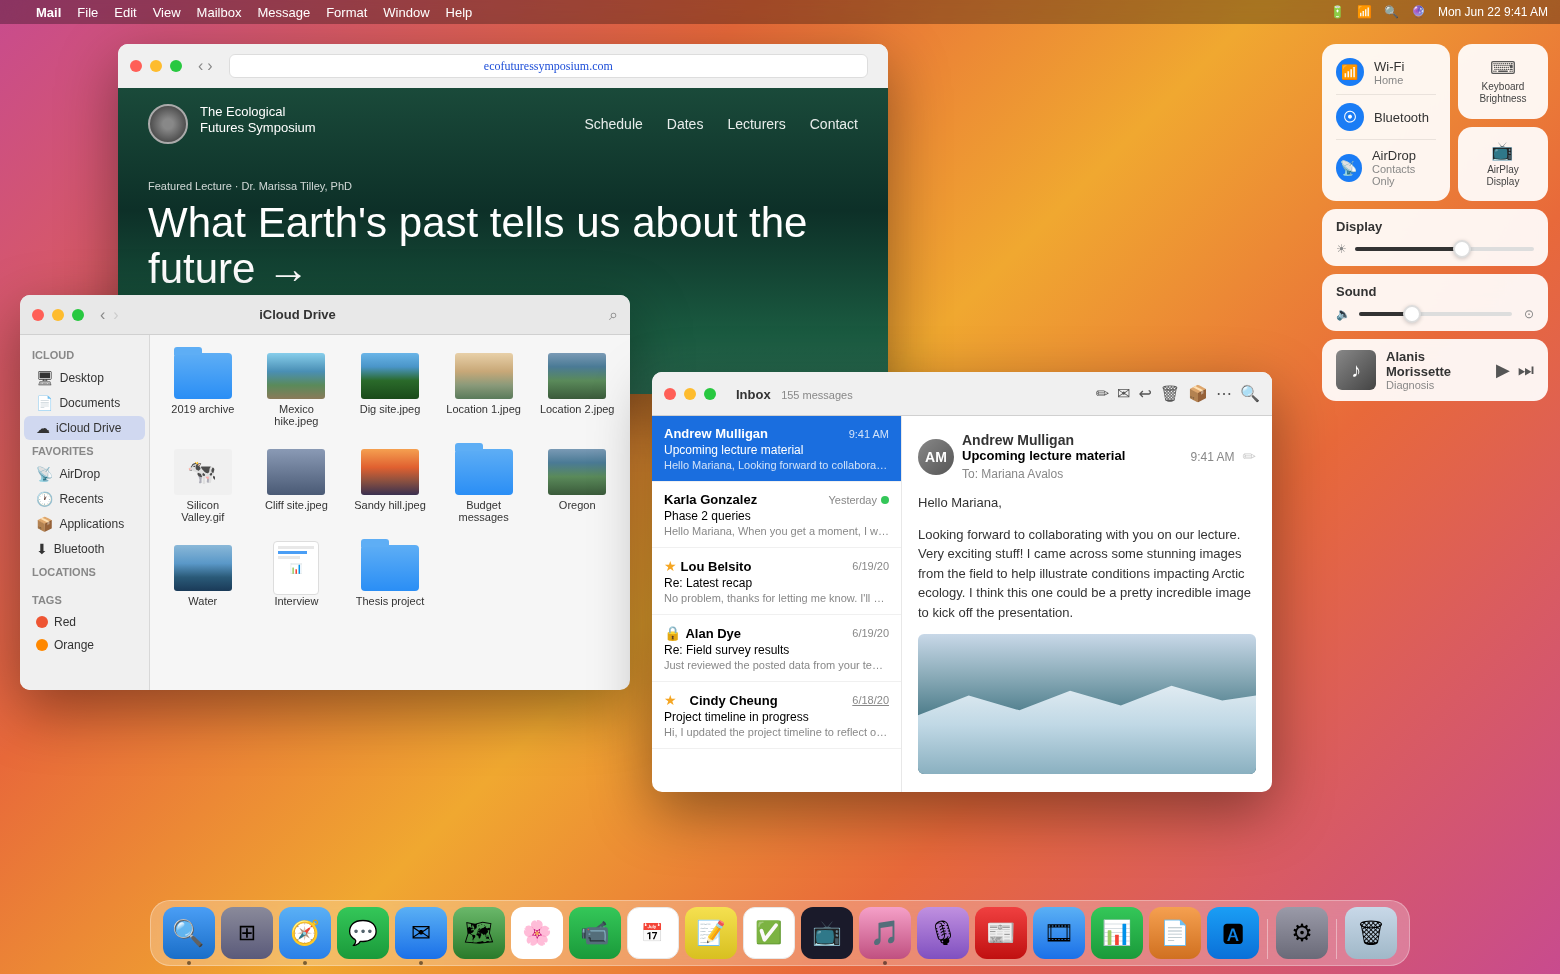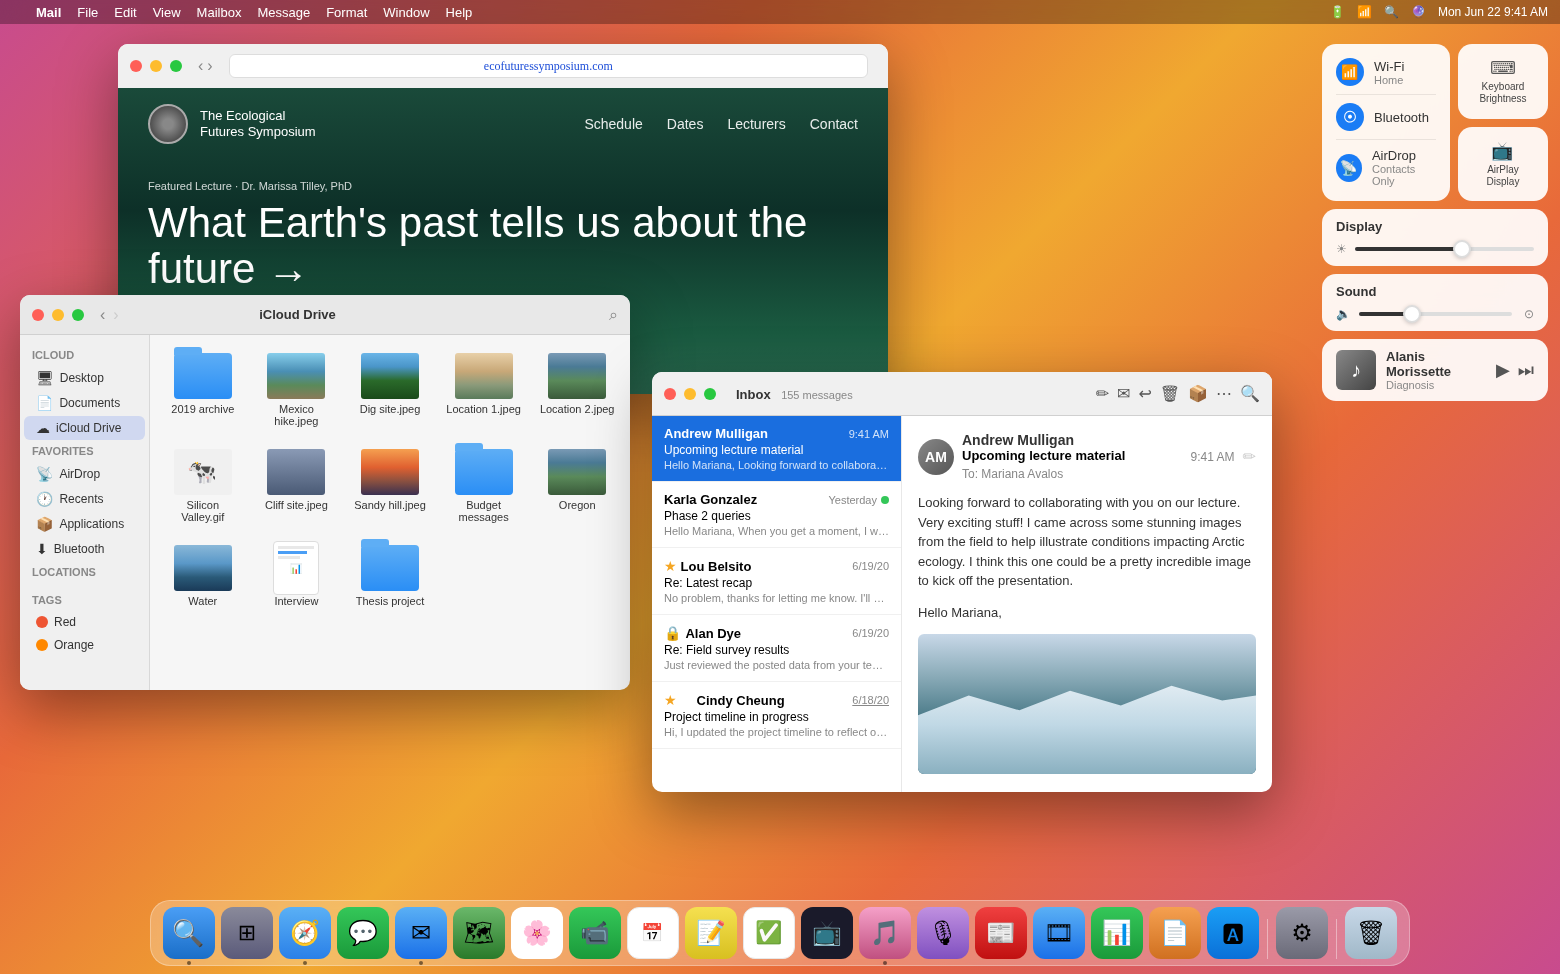--- a/index.html
+++ b/index.html
@@ -81,21 +81,20 @@
     }
     .symposium-nav {
       display: flex;
       align-items: center;
       justify-content: space-between;
       padding: 16px 30px;
       color: white;
     }
     .symposium-logo {
       display: flex;
-      align-items: center;
       gap: 12px;
       font-size: 14px;
       font-weight: 500;
     }
     .logo-circle {
       width: 40px; height: 40px;
       border-radius: 50%;
       background: radial-gradient(circle, #888 20%, #444 80%);
       border: 2px solid #aaa;
     }
@@ -772,21 +771,21 @@
           <span class="mail-sender">Alan Dye</span>
           <span class="mail-time" style="margin-left:auto;">6/19/20</span>
         </div>
         <div class="mail-subject">Re: Field survey results</div>
         <div class="mail-preview">Just reviewed the posted data from your team's project. I'll send through...</div>
       </div>
 
       <div class="mail-item">
         <div class="mail-item-header">
           <span class="star-icon">★</span>
-          <span class="mail-sender" style="margin-left:20px;">Cindy Cheung</span>
+          <span class="mail-sender" style="margin-left:13px;">Cindy Cheung</span>
           <span class="mail-time" style="margin-left:auto;text-decoration:underline;">6/18/20</span>
         </div>
         <div class="mail-subject">Project timeline in progress</div>
         <div class="mail-preview">Hi, I updated the project timeline to reflect our recent schedule change...</div>
       </div>
     </div>
     <div class="mail-detail">
       <div class="mail-detail-header">
         <div class="mail-detail-from">
           <div class="avatar-circle">AM</div>
@@ -798,22 +797,22 @@
                 <div class="mail-detail-to">To: <span>Mariana Avalos</span></div>
               </div>
               <div style="display:flex;align-items:center;gap:8px;">
                 <span class="mail-detail-date">9:41 AM</span>
                 <span style="color:#ccc;font-size:16px;">✏</span>
               </div>
             </div>
           </div>
         </div>
       </div>
+      <div class="mail-body-text">Hello Mariana,</div>
       <div class="mail-body-text">Looking forward to collaborating with you on our lecture. Very exciting stuff! I came across some stunning images from the field to help illustrate conditions impacting Arctic ecology. I think this one could be a pretty incredible image to kick off the presentation.</div>
-      <div class="mail-body-text">Hello Mariana,</div>
       <div class="mail-image">
         <div class="ice-shape"></div>
       </div>
     </div>
   </div>
 </div>
 
 <div class="control-center">
 
   <div class="cc-row">

